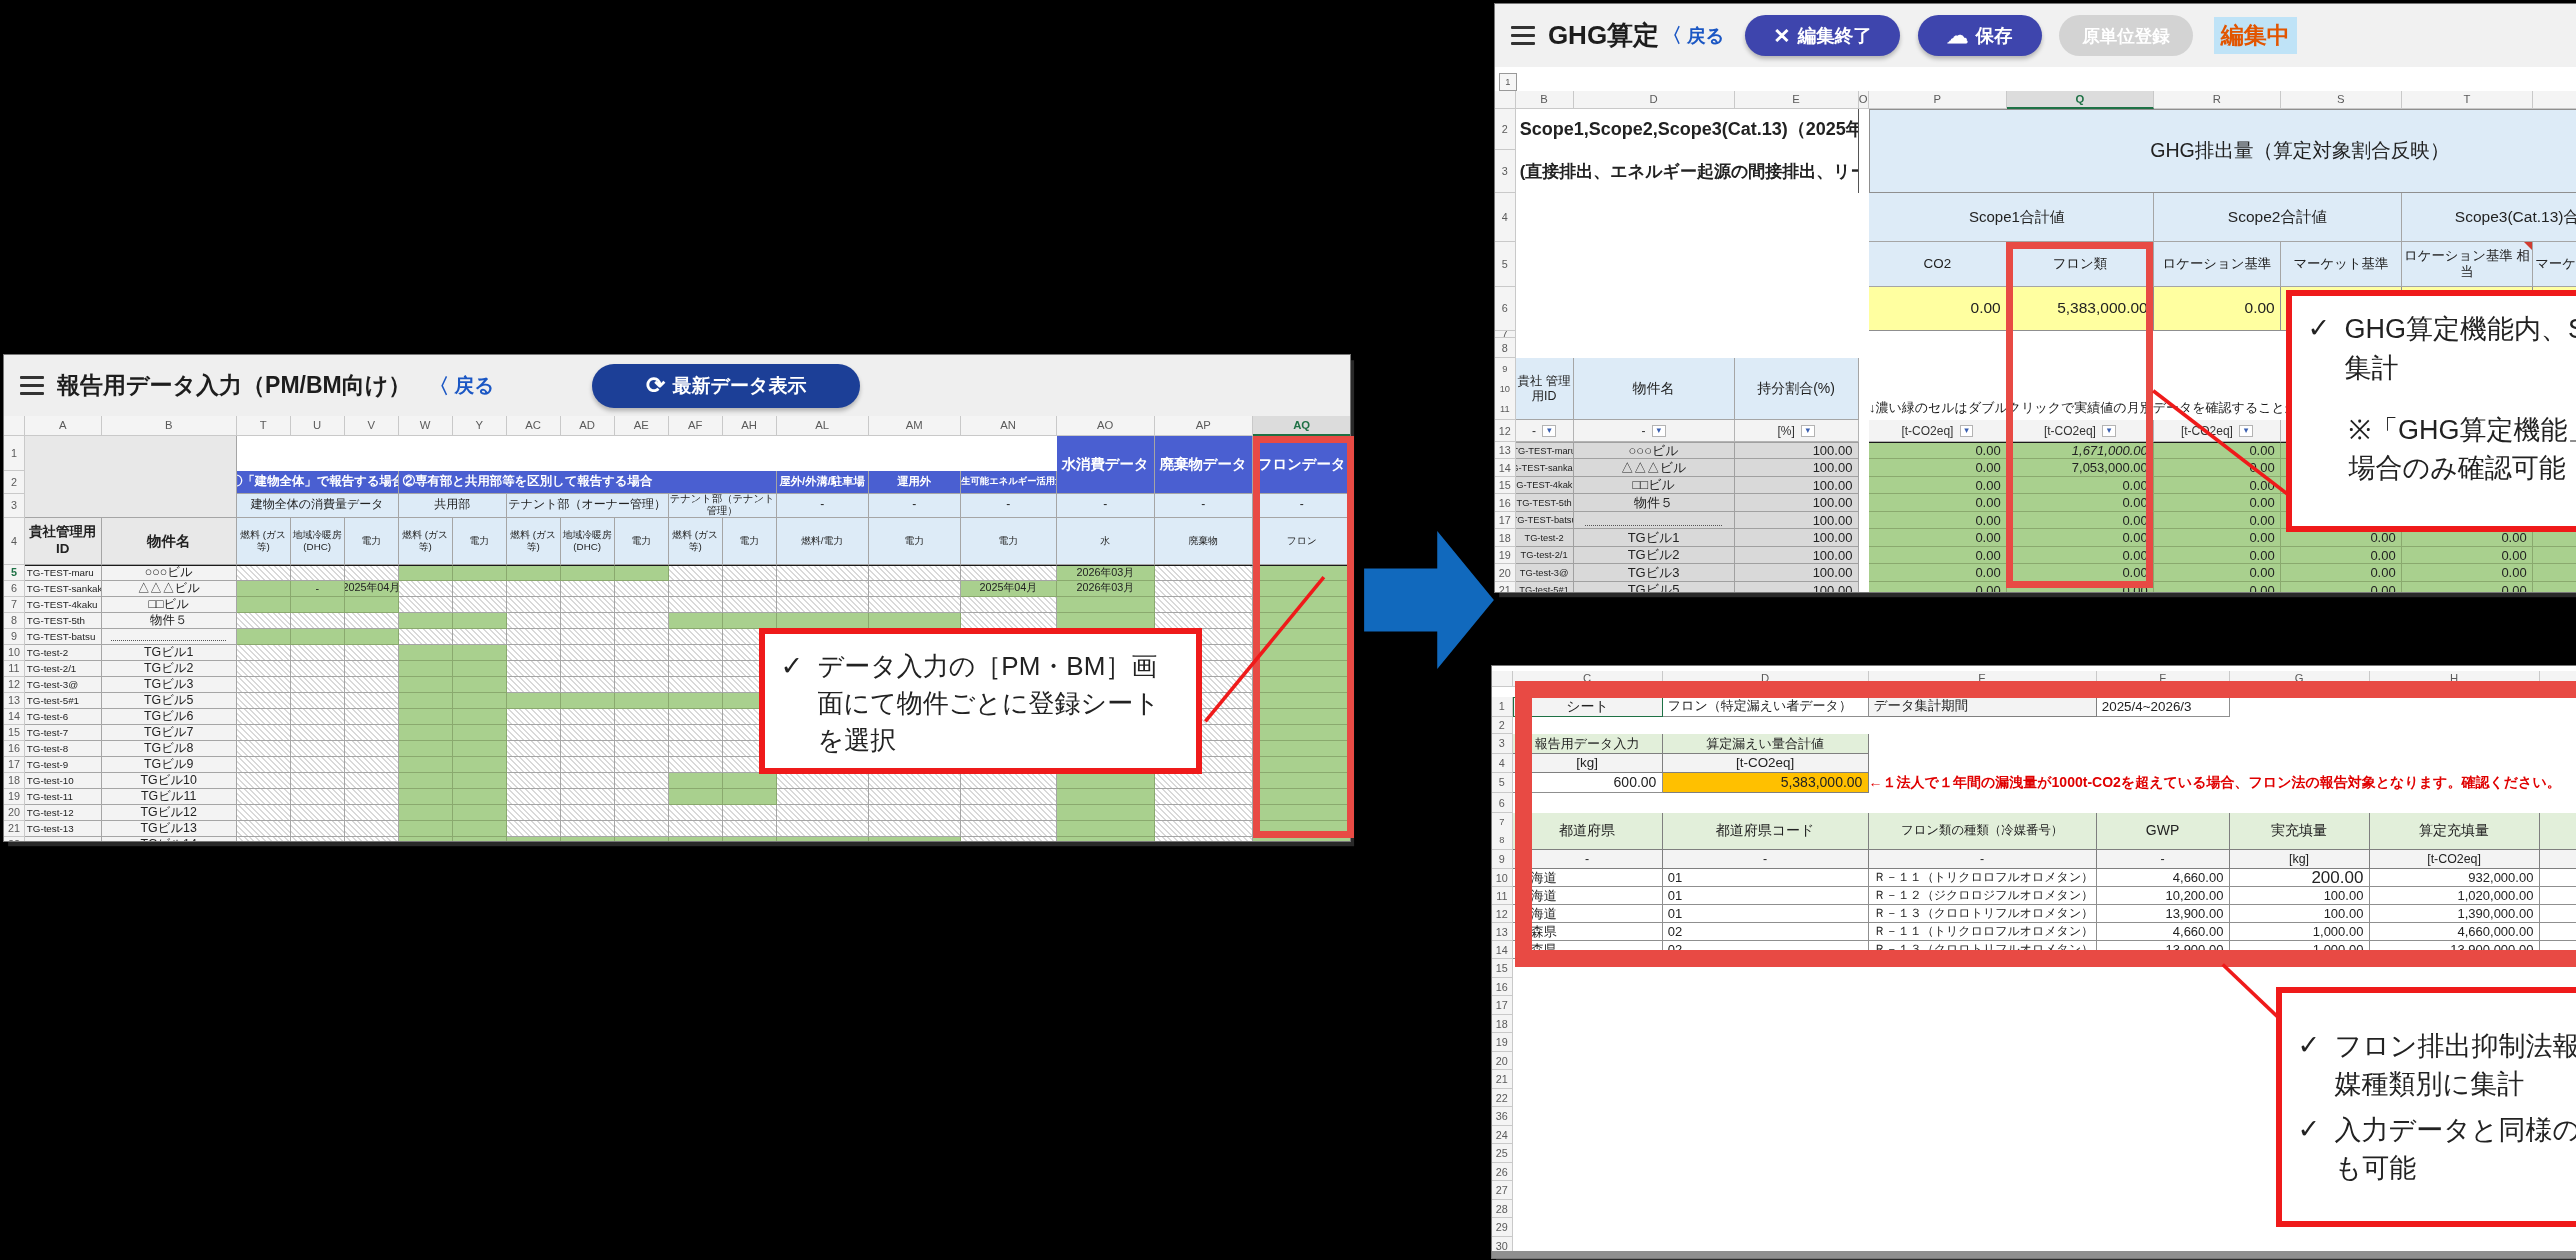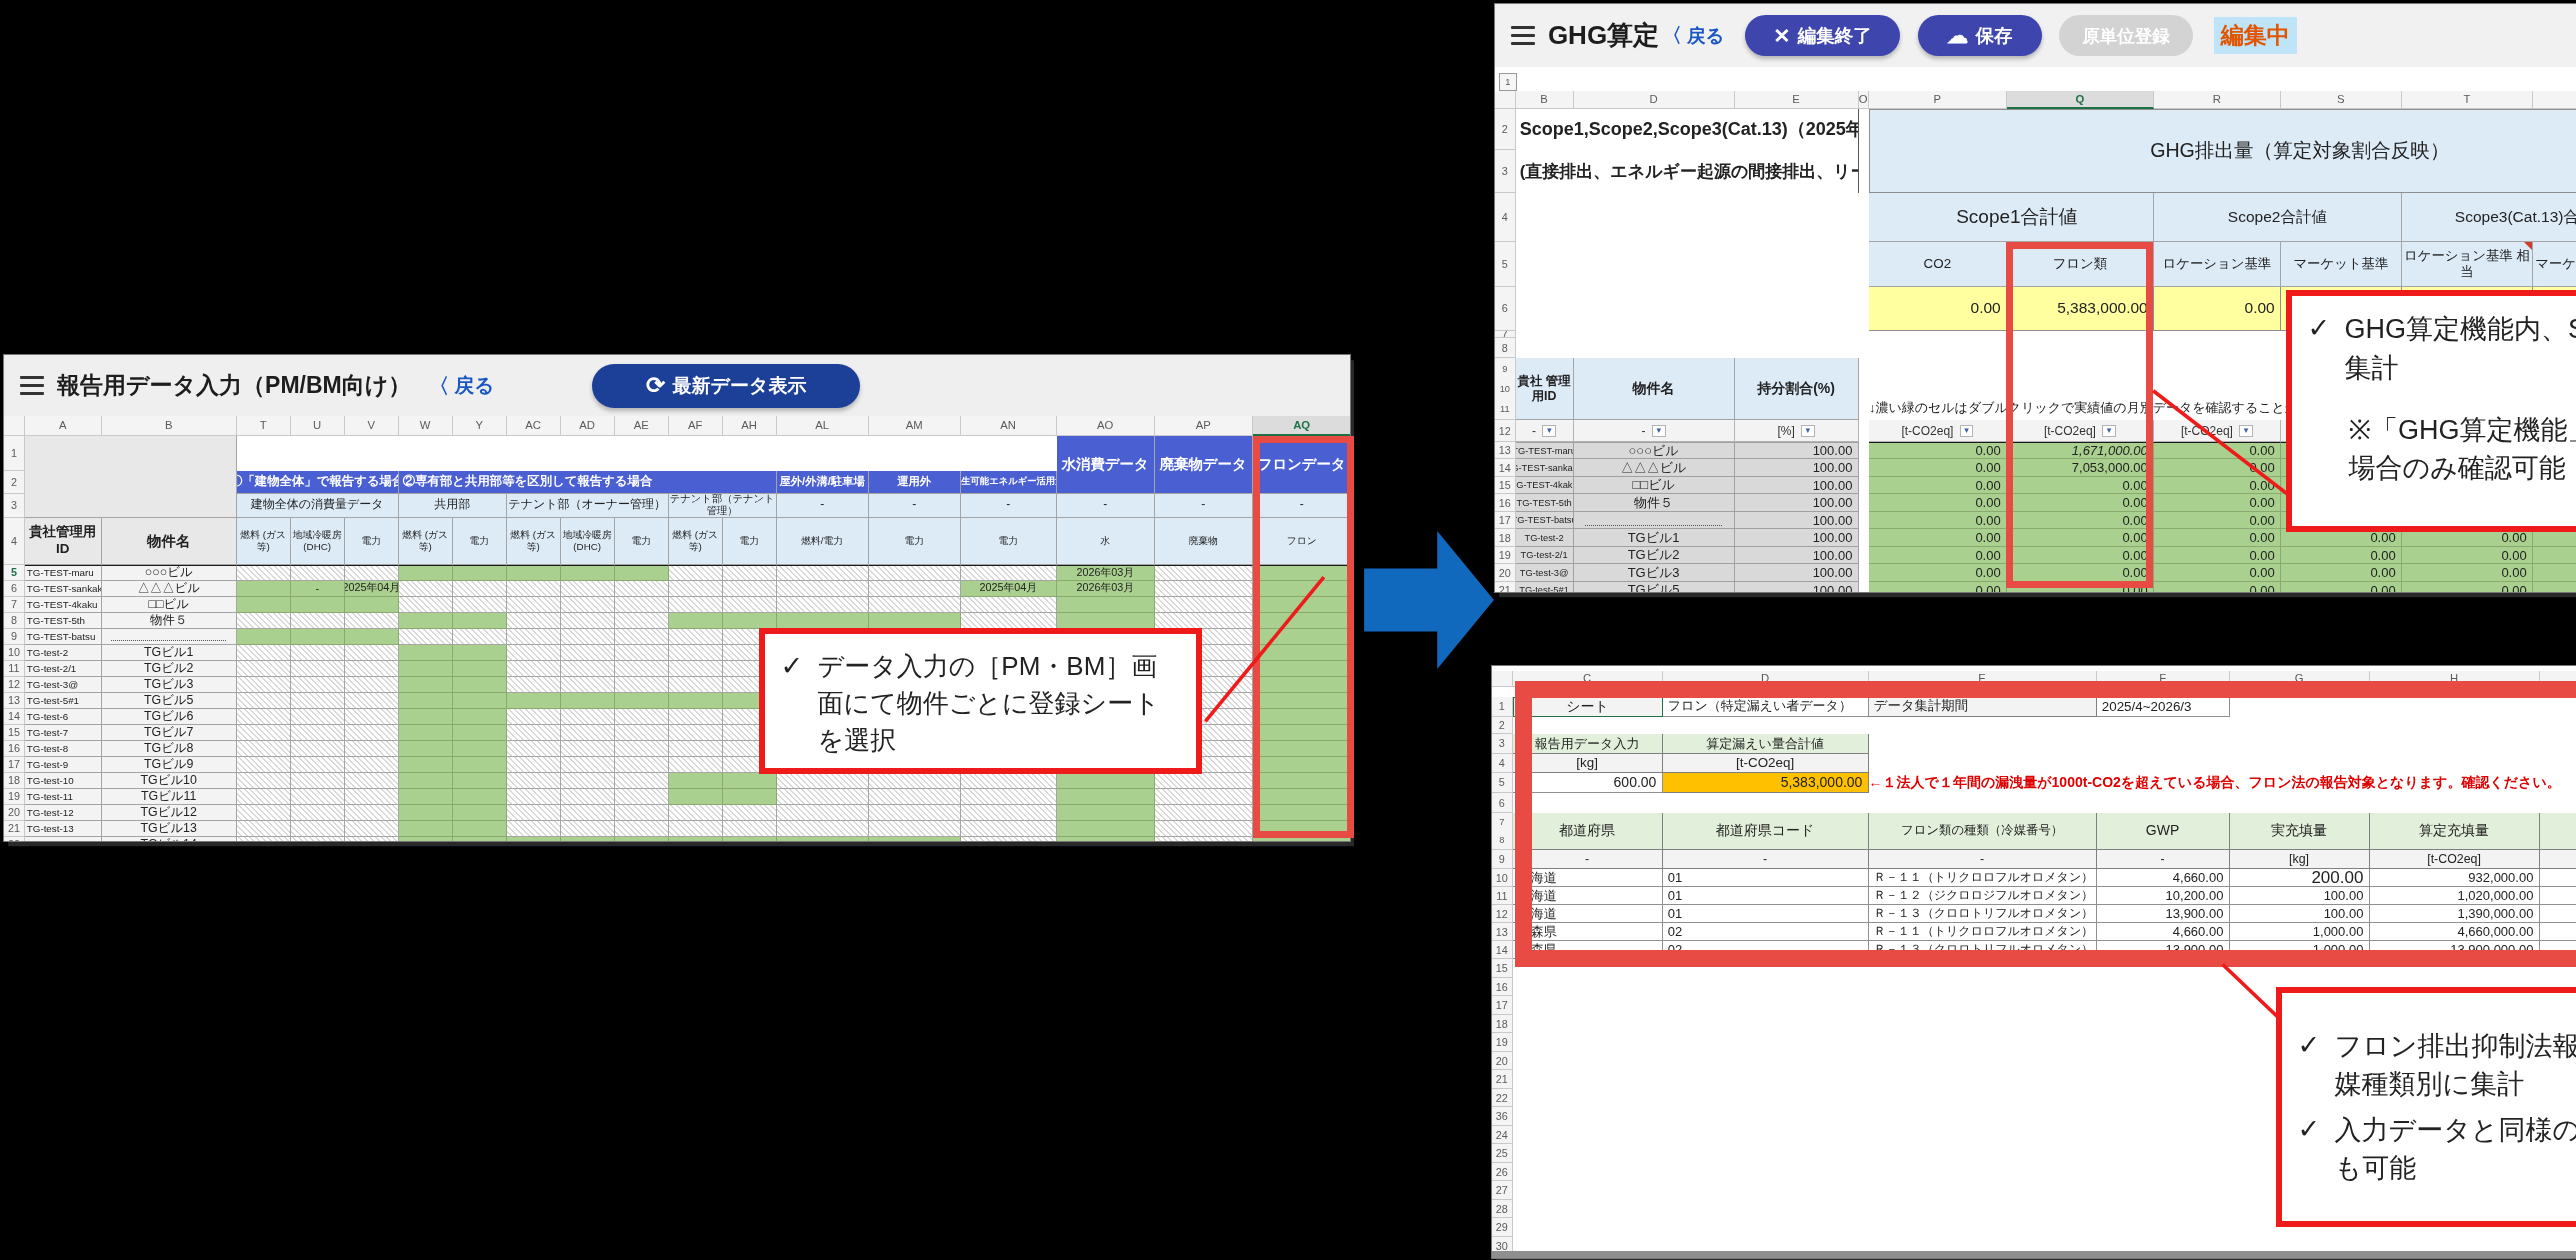--- a/index.html
+++ b/index.html
@@ -21,21 +21,21 @@
   .cell{box-sizing:border-box;border-right:0.5px solid #a5a5a5;border-bottom:0.5px solid #a5a5a5;
         display:flex;align-items:center;justify-content:center;overflow:hidden;white-space:nowrap;background:#fff;}
   .lt{background:#f4f4f4;color:#5a5a5a;font-size:11.3px;border-color:#c9c9c9;}
   .ltsel{color:#1e7145;font-weight:bold;background:#dcdcdc;border-bottom:2.1px solid #1e7145;}
   .rn{background:#f4f4f4;color:#5a5a5a;font-size:10.8px;border-color:#c9c9c9;}
   .rnsel{color:#1e7145;font-weight:bold;}
   .grayhdr{background:#e8e8e8;font-weight:bold;font-size:14.4px;text-align:center;white-space:normal;line-height:1.25;}
   .band1{background:#ccd5ee;font-weight:bold;font-size:17.5px;justify-content:flex-start;padding-left:5.2px;}
   .bluehdr{background:#4a5fd1;color:#fff;font-weight:bold;font-size:14.4px;}
   .lb{background:#ddebf7;font-size:12px;text-align:center;white-space:normal;line-height:1.15;}
-  .lbb{background:#ddebf7;font-size:14px;font-weight:bold;text-align:center;white-space:normal;line-height:1.2;}
+  .lbb{background:#ddebf7;font-size:14px;font-weight:normal;text-align:center;white-space:normal;line-height:1.2;}
   .hatch{background:repeating-linear-gradient(45deg,#ffffff 0 2.6px,#d9d9d9 2.6px 4.1px);}
   .green{background:#a9d08e;border-color:#8aa96e;font-size:10.8px;}
   .idcell{background:#f3f3f3;font-size:9.8px;justify-content:flex-start;padding-left:2.1px;}
   .namecell{background:#f3f3f3;font-size:12.4px;}
   .toprule{border-top:1.5px solid #1a1a1a;}
   .gdark{background:#d9d9d9;border-color:#a0a0a0;}
   .num{justify-content:flex-end;padding-right:5.2px;}
   .yellow{background:#ffffa0;font-size:15.5px;border-color:#8f8f8f;}
   .filter{background:#f3f3f3;font-size:12px;color:#333;gap:6.2px;border-color:#b3b3b3;}
   .dd{font-size:7.7px;color:#3a5fb0;border:0.5px solid #b3b3b3;background:#fff;padding:0.5px 2.1px;}
@@ -542,21 +542,21 @@
         <div class="cell rn" style="grid-area: 8 / 1 / span 1 / span 1;">8</div>
         <div class="cell rn" style="grid-area: 9 / 1 / span 1 / span 1; flex-direction: column; justify-content: space-around; font-size: 9.3px;">
           <span>9</span>
           <span>10</span>
           <span>11</span>
         </div>
         <div class="cell rn" style="grid-area: 10 / 1 / span 1 / span 1;">12</div>
         <div class="cell noborder" style="grid-area: 2 / 2 / span 1 / span 3; font-weight: bold; font-size: 18px; justify-content: flex-start; padding-left: 4.1px; border-right: 0.5px solid rgb(85, 85, 85);">Scope1,Scope2,Scope3(Cat.13)（2025年度）</div>
         <div class="cell noborder" style="grid-area: 3 / 2 / span 1 / span 3; font-weight: bold; font-size: 17px; justify-content: flex-start; padding-left: 4.1px; border-right: 0.5px solid rgb(85, 85, 85);">(直接排出、エネルギー起源の間接排出、リース資</div>
         <div class="cell lb" style="grid-area: 2 / 6 / span 2 / span 7; font-size: 19.6px; border: 0.5px solid rgb(143, 143, 143);">GHG排出量（算定対象割合反映）</div>
-        <div class="cell lb" style="grid-area: 4 / 6 / span 1 / span 2; font-size: 19px; padding-left: 12px;">Scope1合計値</div>
+        <div class="cell lb" style="grid-area: 4 / 6 / span 1 / span 2; font-size: 15px; padding-left: 12px;">Scope1合計値</div>
         <div class="cell lb" style="grid-area: 4 / 8 / span 1 / span 2; font-size: 15.5px;">Scope2合計値</div>
         <div class="cell lb" style="grid-area: 4 / 10 / span 1 / span 2; font-size: 15.5px;">Scope3(Cat.13)合計値</div>
         <div class="cell lb" style="grid-area: 5 / 6 / span 1 / span 1; font-size: 13.4px;">CO2</div>
         <div class="cell lb" style="grid-area: 5 / 7 / span 1 / span 1; font-size: 13.4px;">フロン類</div>
         <div class="cell lb" style="grid-area: 5 / 8 / span 1 / span 1; font-size: 13.4px;">ロケーション基準</div>
         <div class="cell lb" style="grid-area: 5 / 9 / span 1 / span 1; font-size: 13.4px;">マーケット基準</div>
         <div class="cell lb redtri" style="grid-area: 5 / 10 / span 1 / span 1; font-size: 13.4px;">ロケーション基準 相当</div>
         <div class="cell lb redtri" style="grid-area: 5 / 11 / span 1 / span 1; font-size: 13.4px;">マーケット基準 相当</div>
         <div class="cell yellow num" style="grid-area: 6 / 6 / span 1 / span 1;">0.00</div>
         <div class="cell yellow num" style="grid-area: 6 / 7 / span 1 / span 1;">5,383,000.00</div>

